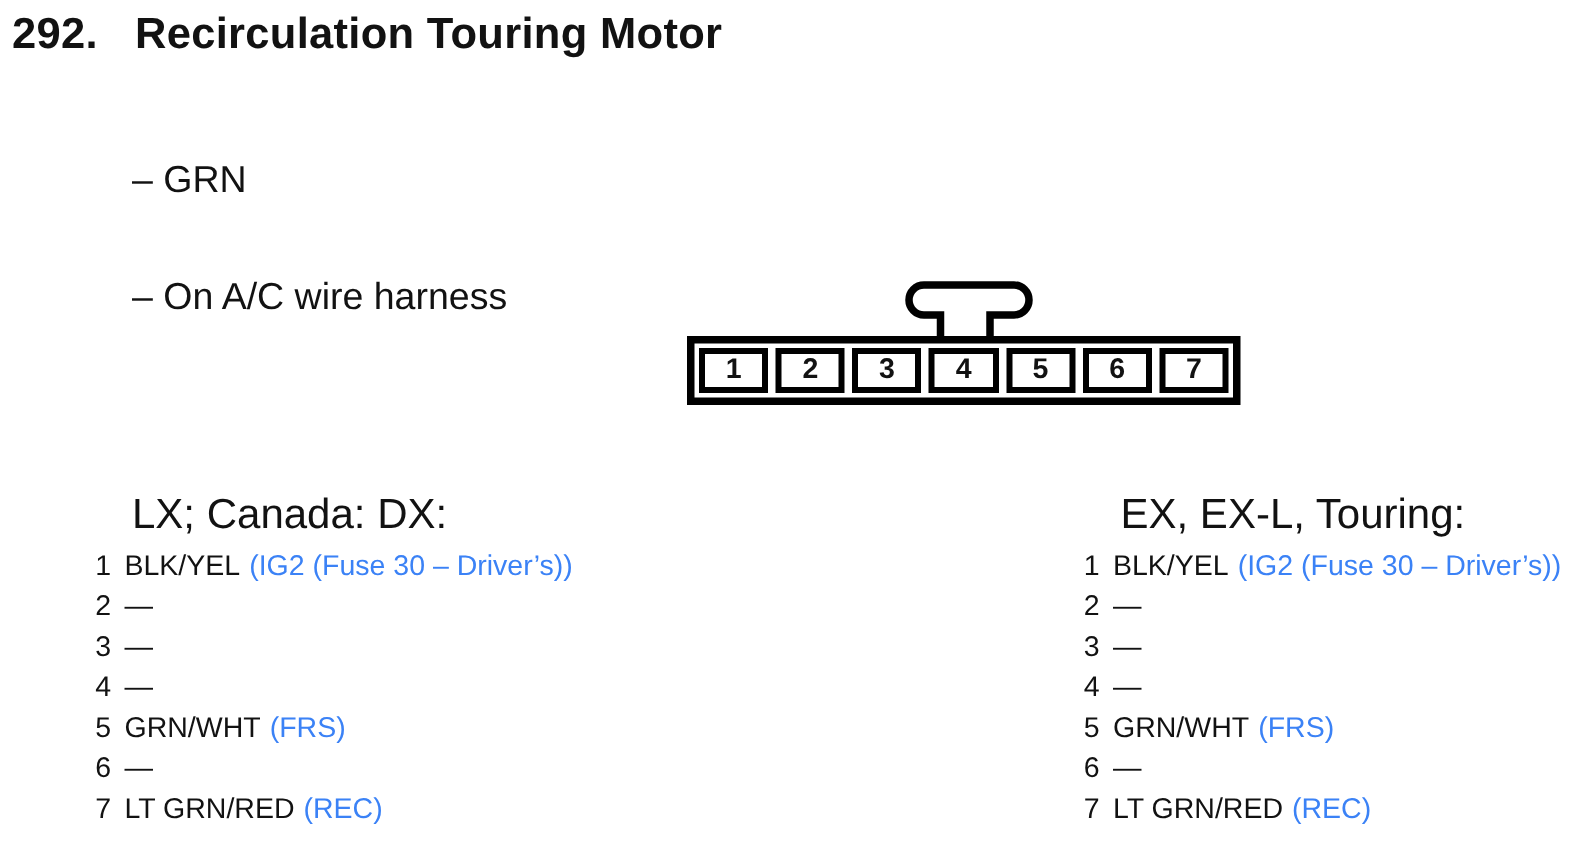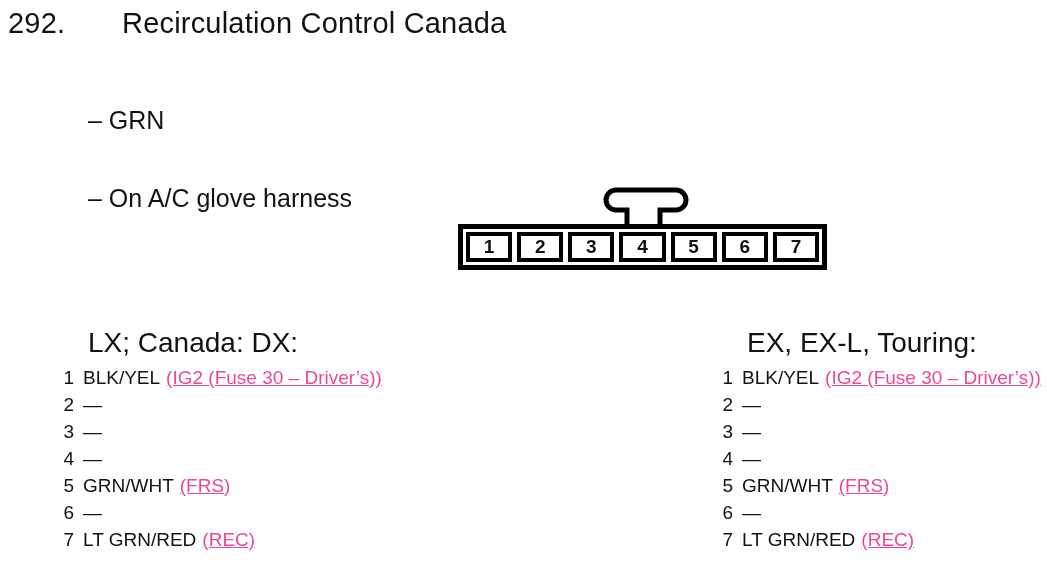--- a/index.html
+++ b/index.html
@@ -12,25 +12,24 @@
     color: #121212;
     overflow: hidden;
   }
 
   
   .title-row {
     position: absolute;
     left: 8px;
     top: 7px;
     display: flex;
-    font-weight: normal;
+    font-weight: bold;
     font-size: 29px;
     letter-spacing: 0.2px;
     white-space: nowrap;
-    gap: 32px;
   }
   .title-num { width: 82px; }
 
   
   .notes {
     position: absolute;
     left: 88px;
     top: 55px;
     font-size: 25px;
     line-height: 26px;
@@ -94,35 +93,35 @@
     font-size: 19px;
     line-height: 27px;
   }
   .pin-num {
     width: 14px;
     text-align: right;
     margin-right: 9px;
     flex: 0 0 auto;
   }
   .wire { color: #121212; }
-  .signal { color: #ec4899; margin-left: 6px; text-decoration: underline; }
+  .signal { color: #3b82f6; margin-left: 6px; }
 </style>
 </head>
 <body>
 
 <div class="canvas">
 
   <div class="title-row">
     <span class="title-num">292.</span>
-    <span>Recirculation Control Canada</span>
+    <span>Recirculation Touring Motor</span>
   </div>
 
   <div class="notes">
     <div>– GRN</div>
-    <div>– On A/C glove harness</div>
+    <div>– On A/C wire harness</div>
   </div>
 
   <div class="connector">
     <svg class="lock-tab" width="90" height="42" viewBox="0 0 90 42">
       <path d="M 25 42 V 24 H 14 A 10 10 0 0 1 14 4 H 74 A 10 10 0 0 1 74 24 H 58 V 42" fill="none" stroke="#000" stroke-width="5"></path>
     </svg>
     <div class="pin-strip">
       <div class="pin-cell">1</div>
       <div class="pin-cell">2</div>
       <div class="pin-cell">3</div>

